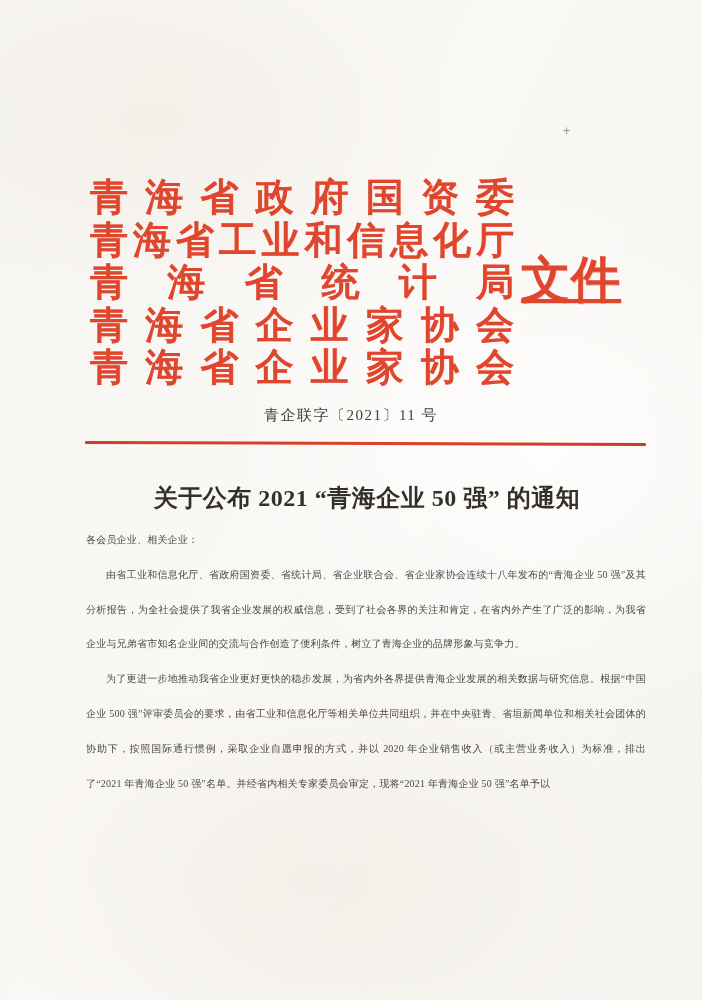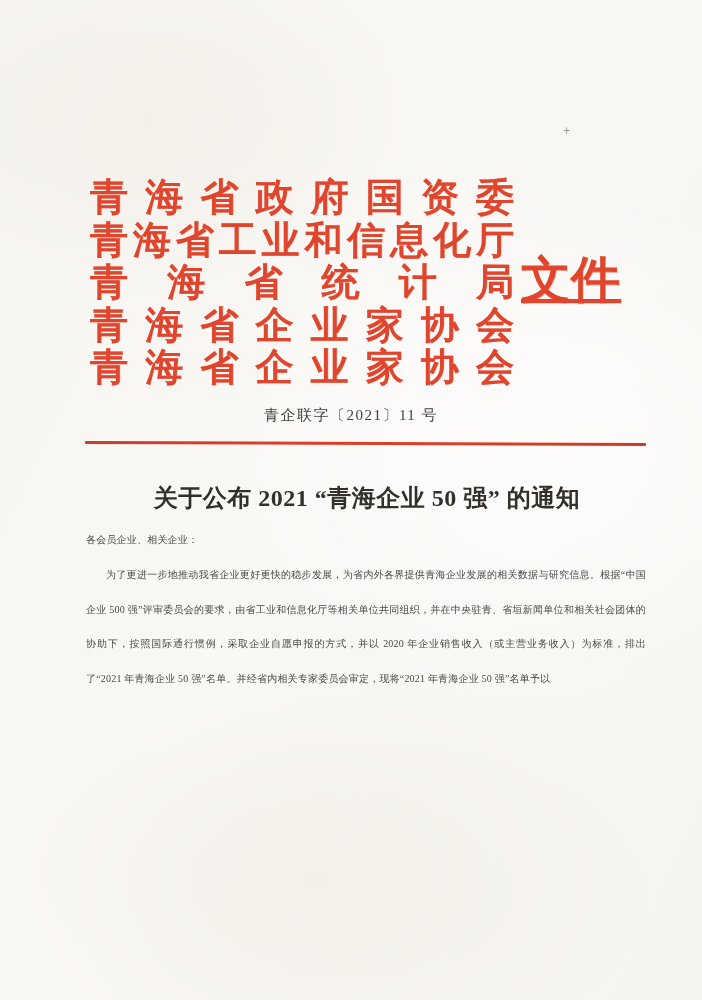--- a/index.html
+++ b/index.html
@@ -93,16 +93,17 @@
   <div class="wenjian">文件</div>
 
   <div class="doc-number">青企联字〔2021〕11 号</div>
 
   <div class="red-rule"></div>
 
   <h1 class="title">关于公布 2021 “青海企业 50 强” 的通知</h1>
 
   <div class="body-text">
     <p class="salutation">各会员企业、相关企业：</p>
+    <p class="para">由省工业和信息化厅、省政府国资委、省统计局、省企业联合会、省企业家协会连续十八年发布的“青海企业 50 强”及其分析报告，为全社会提供了我省企业发展的权威信息，受到了社会各界的关注和肯定，在省内外产生了广泛的影响，为我省企业与兄弟省市知名企业间的交流与合作创造了便利条件，树立了青海企业的品牌形象与竞争力。</p>
     <p class="para">为了更进一步地推动我省企业更好更快的稳步发展，为省内外各界提供青海企业发展的相关数据与研究信息。根据“中国企业 500 强”评审委员会的要求，由省工业和信息化厅等相关单位共同组织，并在中央驻青、省垣新闻单位和相关社会团体的协助下，按照国际通行惯例，采取企业自愿申报的方式，并以 2020 年企业销售收入（或主营业务收入）为标准，排出了“2021 年青海企业 50 强”名单。并经省内相关专家委员会审定，现将“2021 年青海企业 50 强”名单予以</p>
   </div>
 
 </div>
 
 </body></html>

